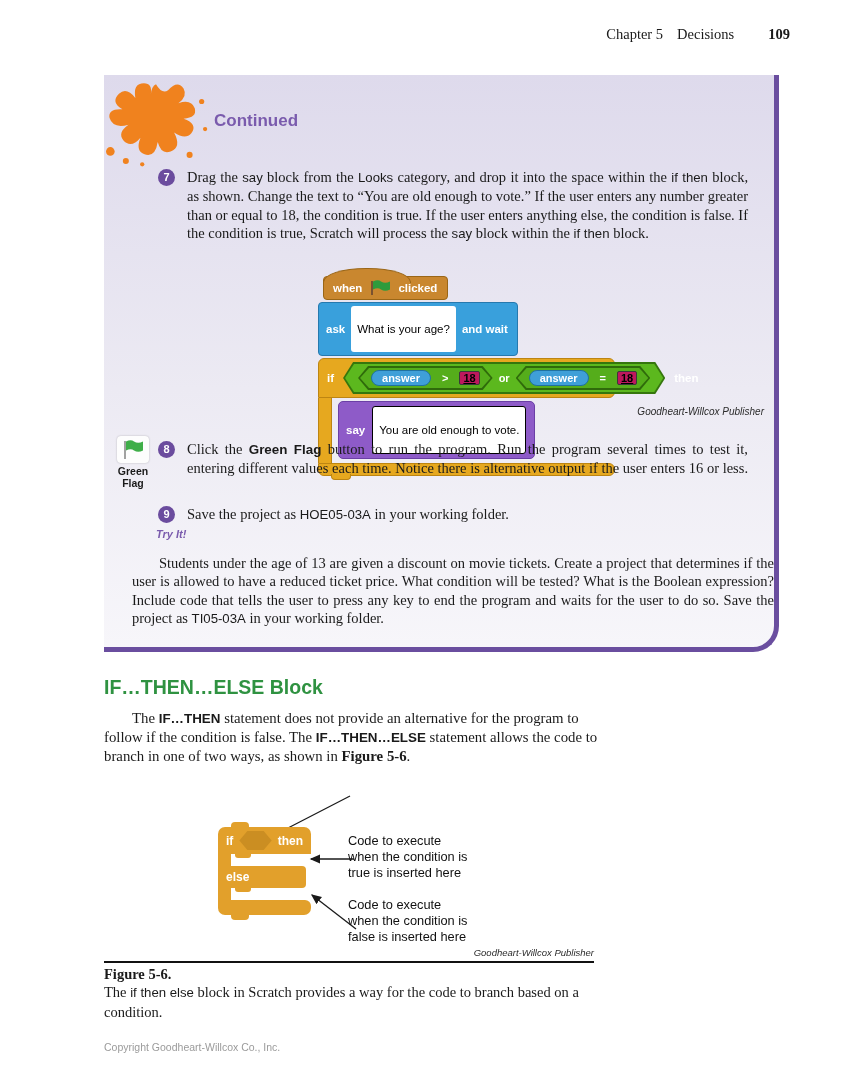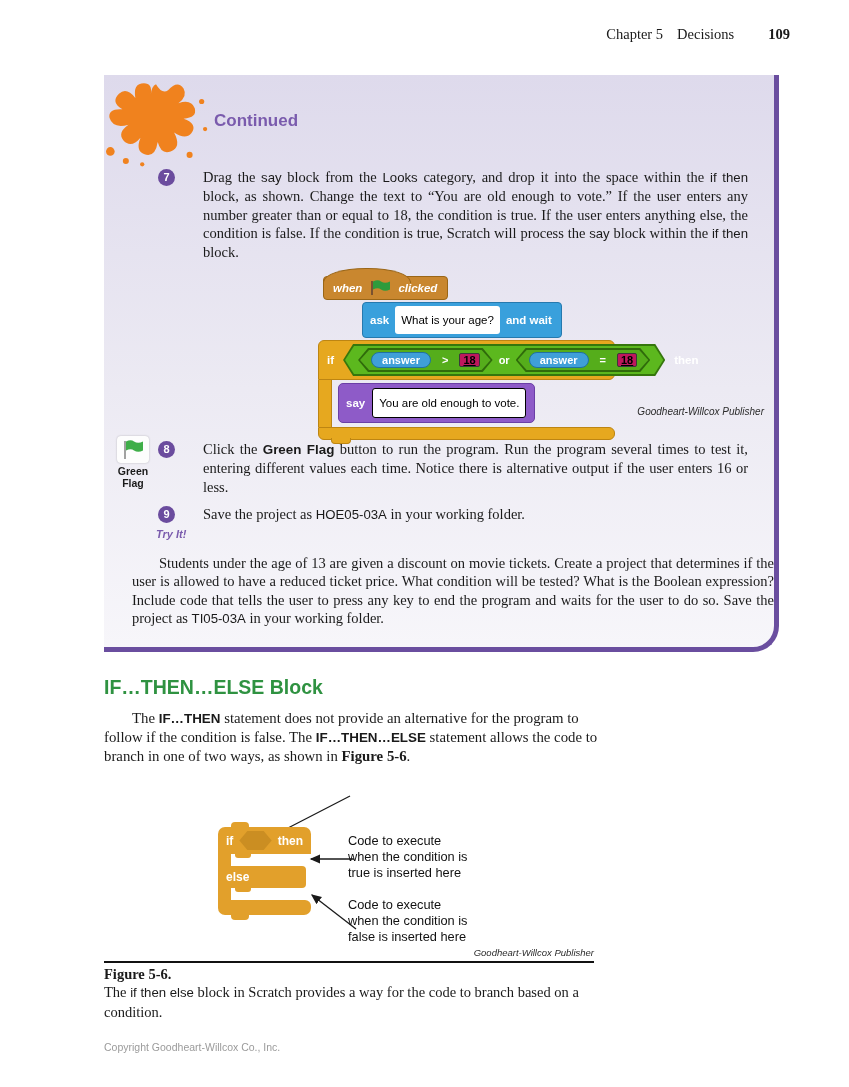--- a/index.html
+++ b/index.html
@@ -25,58 +25,58 @@
   .continued-title{
     position:absolute;left:110px;top:36px;
     font-family:"Liberation Sans",sans-serif;font-weight:bold;font-size:17px;color:#7a5bad;
   }
   .step{position:absolute;left:54px;width:590px;display:flex;align-items:flex-start;}
   .step-badge{
     flex:0 0 17px;width:17px;height:17px;border-radius:50%;background:#6b4c9e;color:#fff;
     font-family:"Liberation Sans",sans-serif;font-weight:bold;font-size:11px;line-height:17px;
     text-align:center;margin-top:1px;
   }
-  .step-text{margin-left:28px;font-size:14.5px;line-height:18.3px;text-align:justify;}
+  .step-text{margin-left:12px;font-size:14.5px;line-height:18.3px;text-align:justify;}
   .seg-code{font-family:"Liberation Sans",sans-serif;font-size:13.2px;}
   .seg-boldsans{font-family:"Liberation Sans",sans-serif;font-weight:bold;font-size:13.4px;}
   .seg-boldserif{font-weight:bold;}
   .tryit-title{
     position:absolute;left:52px;top:453px;
     font-family:"Liberation Sans",sans-serif;font-weight:bold;font-style:italic;
     font-size:11px;color:#7a5bad;
   }
   .tryit-para{
     position:absolute;left:28px;top:479px;width:642px;
     font-size:14.5px;line-height:18.4px;text-align:justify;text-indent:27px;
   }
   
   .margin-flag{position:absolute;left:4px;top:361px;width:50px;text-align:center;}
   .flag-card{width:32px;height:27px;margin:0 auto;background:#fdfdfd;border-radius:4px;
     box-shadow:0 0 2px rgba(0,0,0,.25);display:flex;align-items:center;justify-content:center;}
   .margin-flag-label{font-family:"Liberation Sans",sans-serif;font-weight:bold;font-size:10.5px;margin-top:2px;}
   
   .script{position:absolute;left:214px;top:201px;font-family:"Liberation Sans",sans-serif;
     font-weight:bold;font-size:11.5px;color:#fff;}
-  .blk{width:fit-content;margin-left:44px;}
+  .blk{width:fit-content;}
   .when-blk{
     position:relative;margin-left:5px;background:#c9872f;border:1px solid #9a6617;
-    border-radius:4px;display:flex;align-items:center;gap:7px;padding:3px 10px 3px 9px;font-style:italic;
+    border-radius:4px;display:flex;align-items:center;gap:7px;padding:3px 10px 3px 9px;
   }
   .when-blk::before{
     content:"";position:absolute;left:-1px;top:-9px;width:86px;height:14px;
     background:#c9872f;border:1px solid #9a6617;border-bottom:none;
     border-radius:43px 43px 0 0 / 14px 14px 0 0;
   }
   .when-blk>*{position:relative;}
   .ask-blk{
     margin-top:2px;background:#39a0dc;border:1px solid #2679ae;border-radius:4px;
     display:flex;align-items:center;gap:6px;padding:3px 9px 3px 7px;
   }
   .white-field{
-    background:#fff;border-radius:3px;padding:8px 6px;color:#000;font-weight:normal;
+    background:#fff;border-radius:3px;padding:17px 6px;color:#000;font-weight:normal;
     font-size:11.5px;white-space:nowrap;
   }
   .say-field{border:1px solid #000000;}
   .c-top{
     width:297px;box-sizing:border-box;margin-top:2px;background:#e6a81f;border:1px solid #bd8512;
     border-radius:6px 6px 6px 0;display:flex;align-items:center;gap:9px;padding:3px 8px;
   }
   .c-mid{display:flex;}
   .c-arm{width:14px;box-sizing:border-box;background:#e6a81f;border-left:1px solid #bd8512;border-right:1px solid #bd8512;}
   .c-body{padding:3px 0 4px 6px;}

